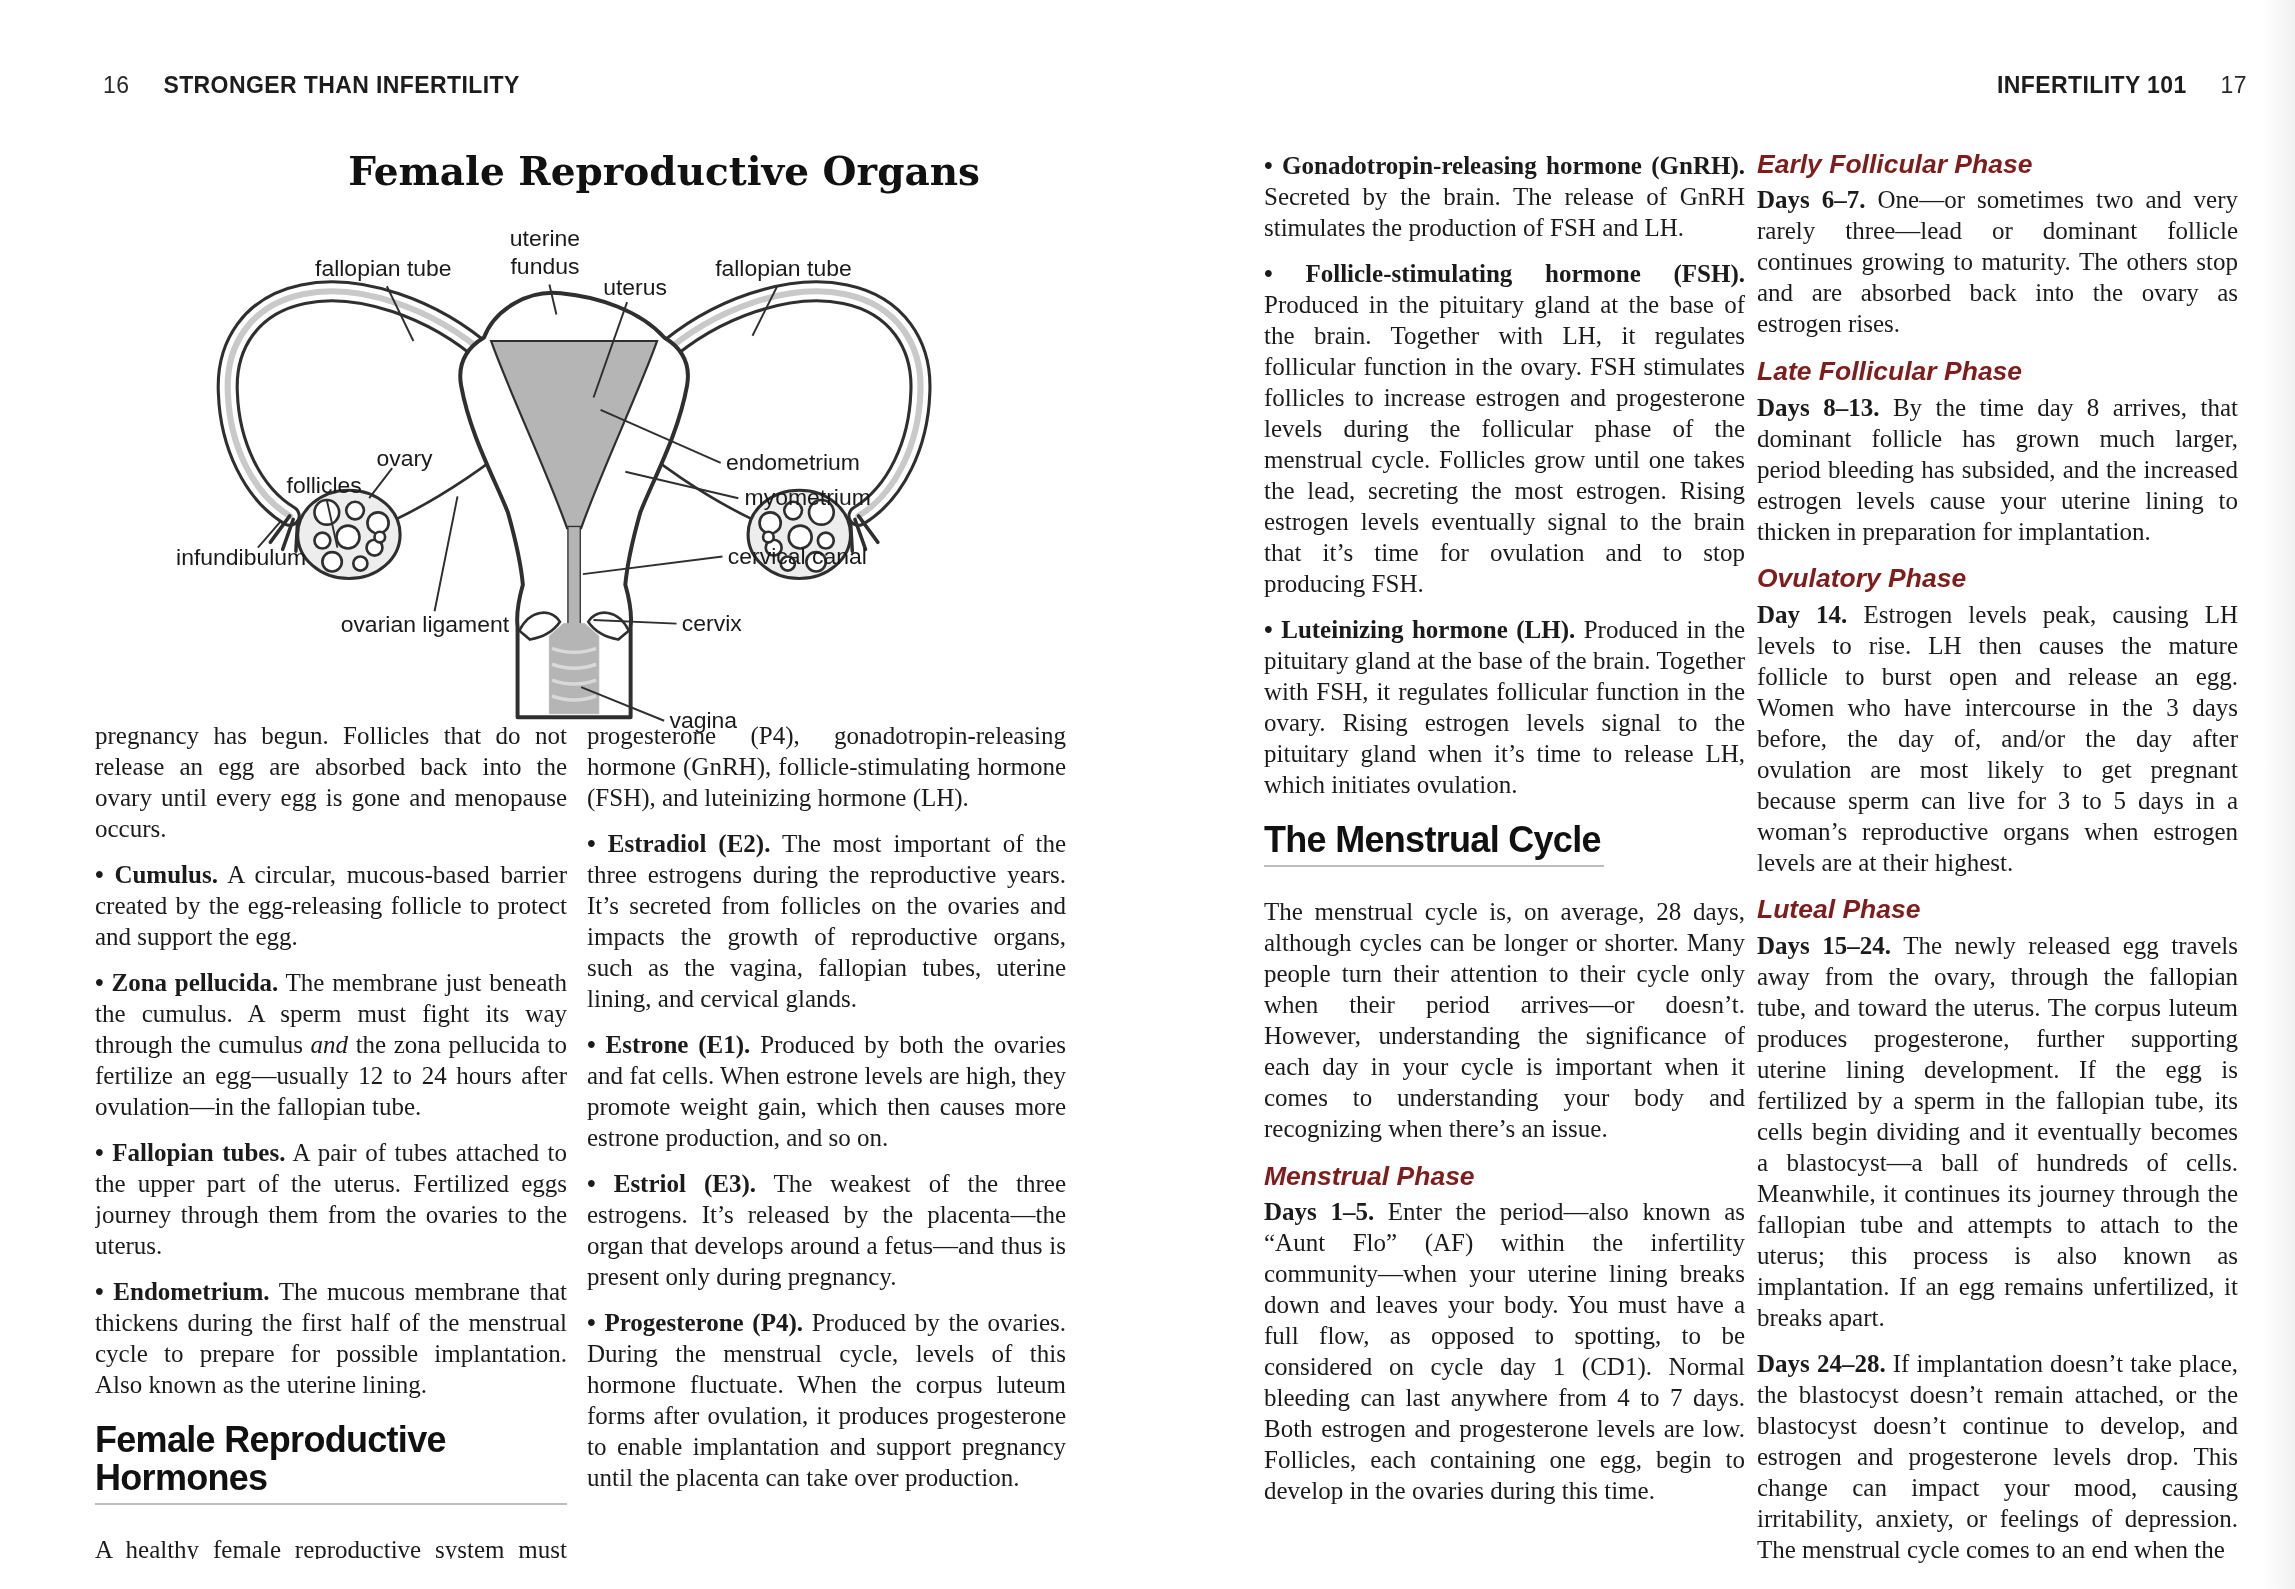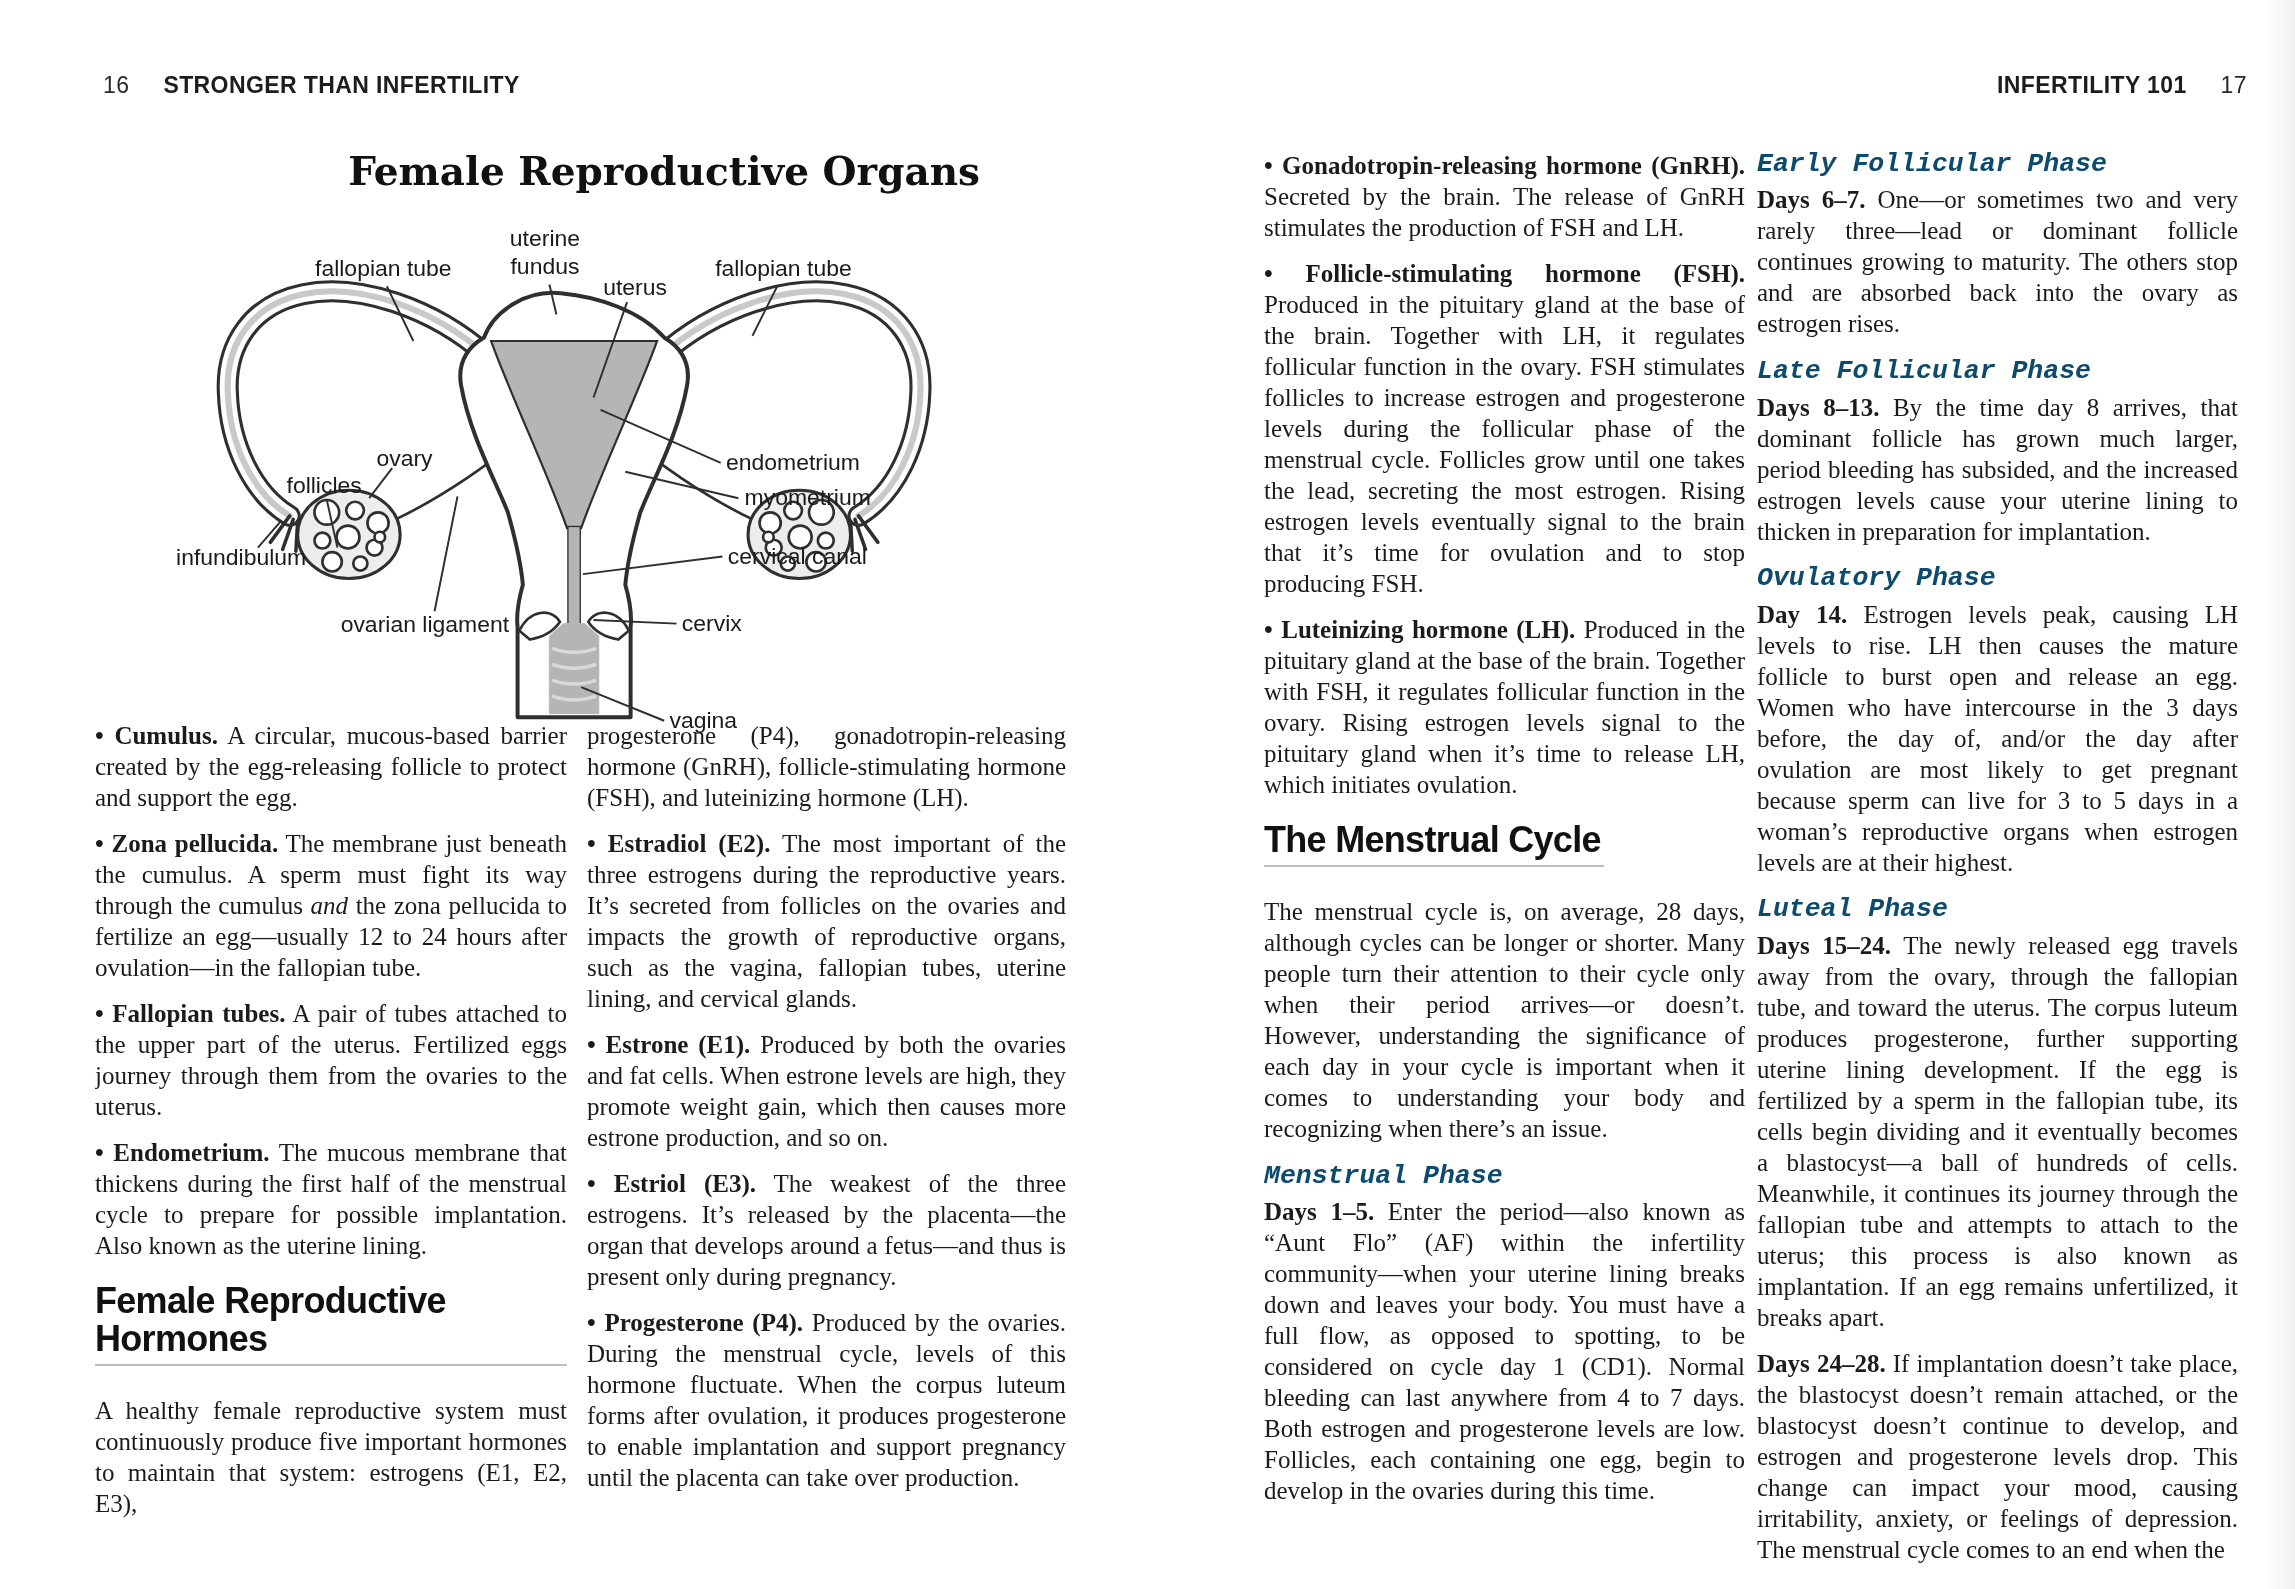--- a/index.html
+++ b/index.html
@@ -46,22 +46,22 @@
   .col-r1{left:1264px;top:150px; width:481px; height:1421px;}
   .col-r2{left:1757px;top:150px; width:481px; height:1421px;}
 
   h2.sans-head{
     display:table;margin:21px 0 29px 0;padding:0 3.5px 6.2px 0;
     font-family:"Liberation Sans",sans-serif;font-weight:700;font-size:36px;
     letter-spacing:-0.7px;color:#111;border-bottom:2.6px solid #bdbdbd;
     text-align:left;line-height:1.05;
   }
   h3.phase-head{
-    margin:17.7px 0 5.3px 0;font-family:Liberation Mono, monospace;
-    font-weight:700;font-style:italic;font-size:26.5px;color:#0c4a6e;
+    margin:17.7px 0 5.3px 0;font-family:Liberation Sans, sans-serif;
+    font-weight:700;font-style:italic;font-size:26.5px;color:#7f1d1d;
     text-align:left;line-height:1.1;
   }
   .col > p:first-child, .col > h3:first-child{margin-top:0;}
 </style>
 </head>
 <body>
 
 <div class="running-head rh-left">
   <span class="rh-num">16</span><span class="rh-title">STRONGER THAN INFERTILITY</span>
 </div>
@@ -160,20 +160,21 @@
   <text class="dg-label" x="93" y="400" text-anchor="middle">infundibulum</text>
   <text class="dg-label" x="301" y="476" text-anchor="middle">ovarian ligament</text>
   <text class="dg-label" x="642" y="292">endometrium</text>
   <text class="dg-label" x="663" y="332">myometrium</text>
   <text class="dg-label" x="644" y="398">cervical canal</text>
   <text class="dg-label" x="592" y="474">cervix</text>
   <text class="dg-label" x="578" y="584">vagina</text>
 </svg>
 
 <div class="col col-l1">
+  <p><span>pregnancy has begun. Follicles that do not release an egg are absorbed back into the ovary until every egg is gone and menopause occurs.</span></p>
   <p><span class="lead">• Cumulus.</span><span> A circular, mucous-based barrier created by the egg-releasing follicle to protect and support the egg.</span></p>
   <p><span class="lead">• Zona pellucida.</span><span> The membrane just beneath the cumulus. A sperm must fight its way through the cumulus </span><span class="em">and</span><span> the zona pellucida to fertilize an egg—usually 12 to 24 hours after ovulation—in the fallopian tube.</span></p>
   <p><span class="lead">• Fallopian tubes.</span><span> A pair of tubes attached to the upper part of the uterus. Fertilized eggs journey through them from the ovaries to the uterus.</span></p>
   <p><span class="lead">• Endometrium.</span><span> The mucous membrane that thickens during the first half of the menstrual cycle to prepare for possible implantation. Also known as the uterine lining.</span></p>
   <h2 class="sans-head">Female Reproductive Hormones</h2>
   <p><span>A healthy female reproductive system must continuously produce five important hormones to maintain that system: estrogens (E1, E2, E3),</span></p>
 </div>
 
 <div class="col col-l2">
   <p><span>progesterone (P4), gonadotropin-releasing hormone (GnRH), follicle-stimulating hormone (FSH), and luteinizing hormone (LH).</span></p>

